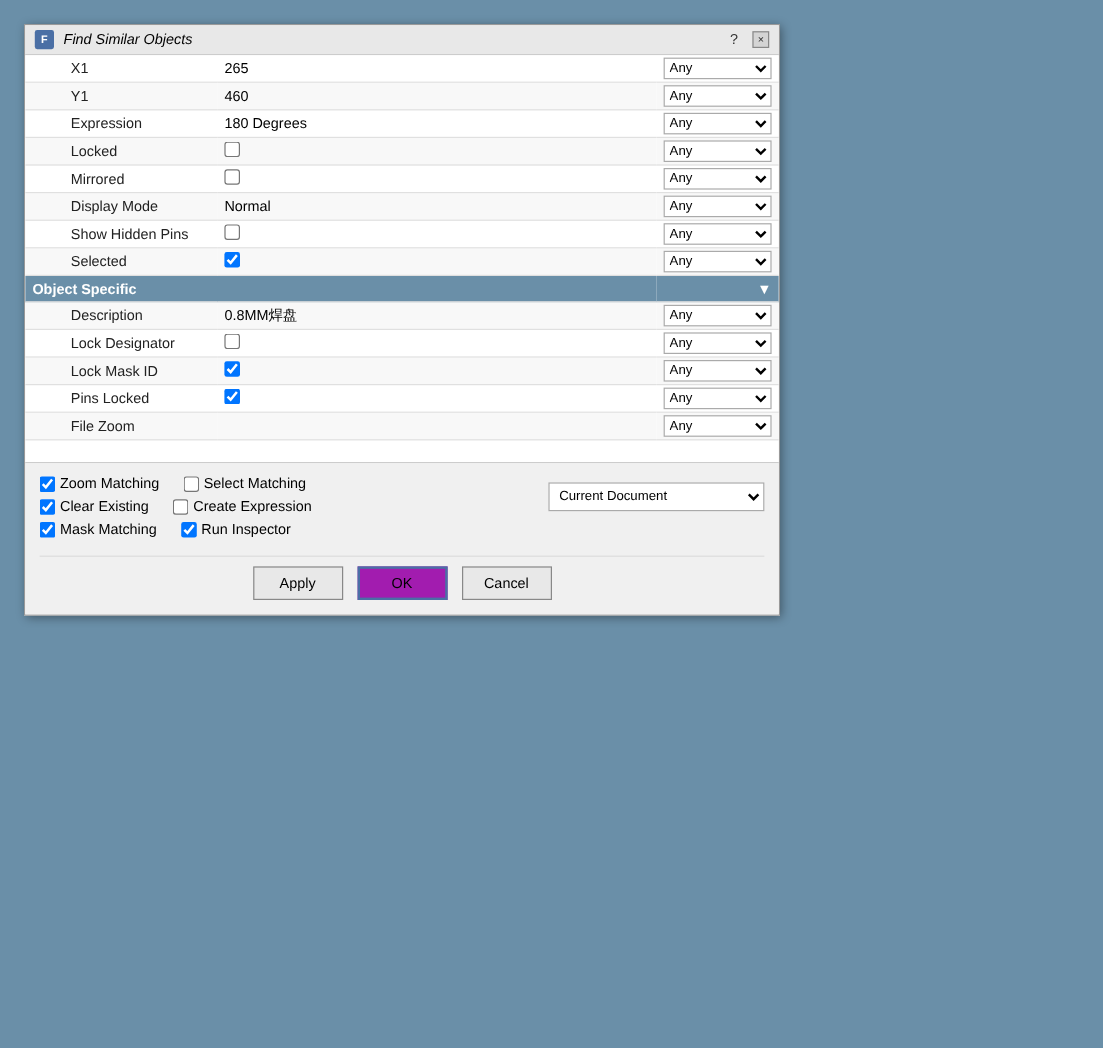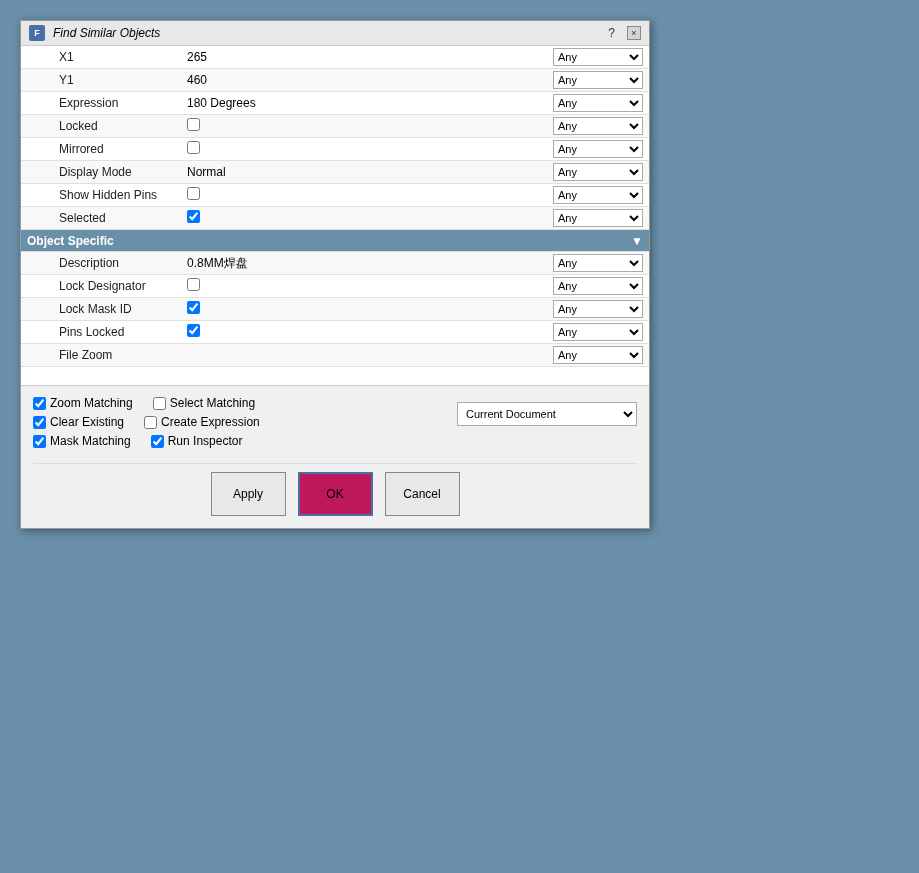--- a/index.html
+++ b/index.html
@@ -149,31 +149,31 @@
     .button-row {
       display: flex;
       justify-content: center;
       gap: 12px;
       margin-top: 10px;
       padding: 8px 0 4px 0;
       border-top: 1px solid #ddd;
     }
     .btn {
       min-width: 75px;
-      height: 44px;
+      height: 28px;
       padding: 2px 16px;
       border: 1px solid #888;
       cursor: pointer;
       font-size: 12px;
       background: #e8e8e8;
       color: #000;
     }
     .btn-ok {
       border: 2px solid #4a6fa5;
-      background: #be185d;
+      background: #a21caf;
     }
   </style>
 </head>
 <body>
 
 <div class="dialog">
 
   <div class="title-bar">
     <div class="title-bar-left">
       <div class="title-bar-icon">F</div>

